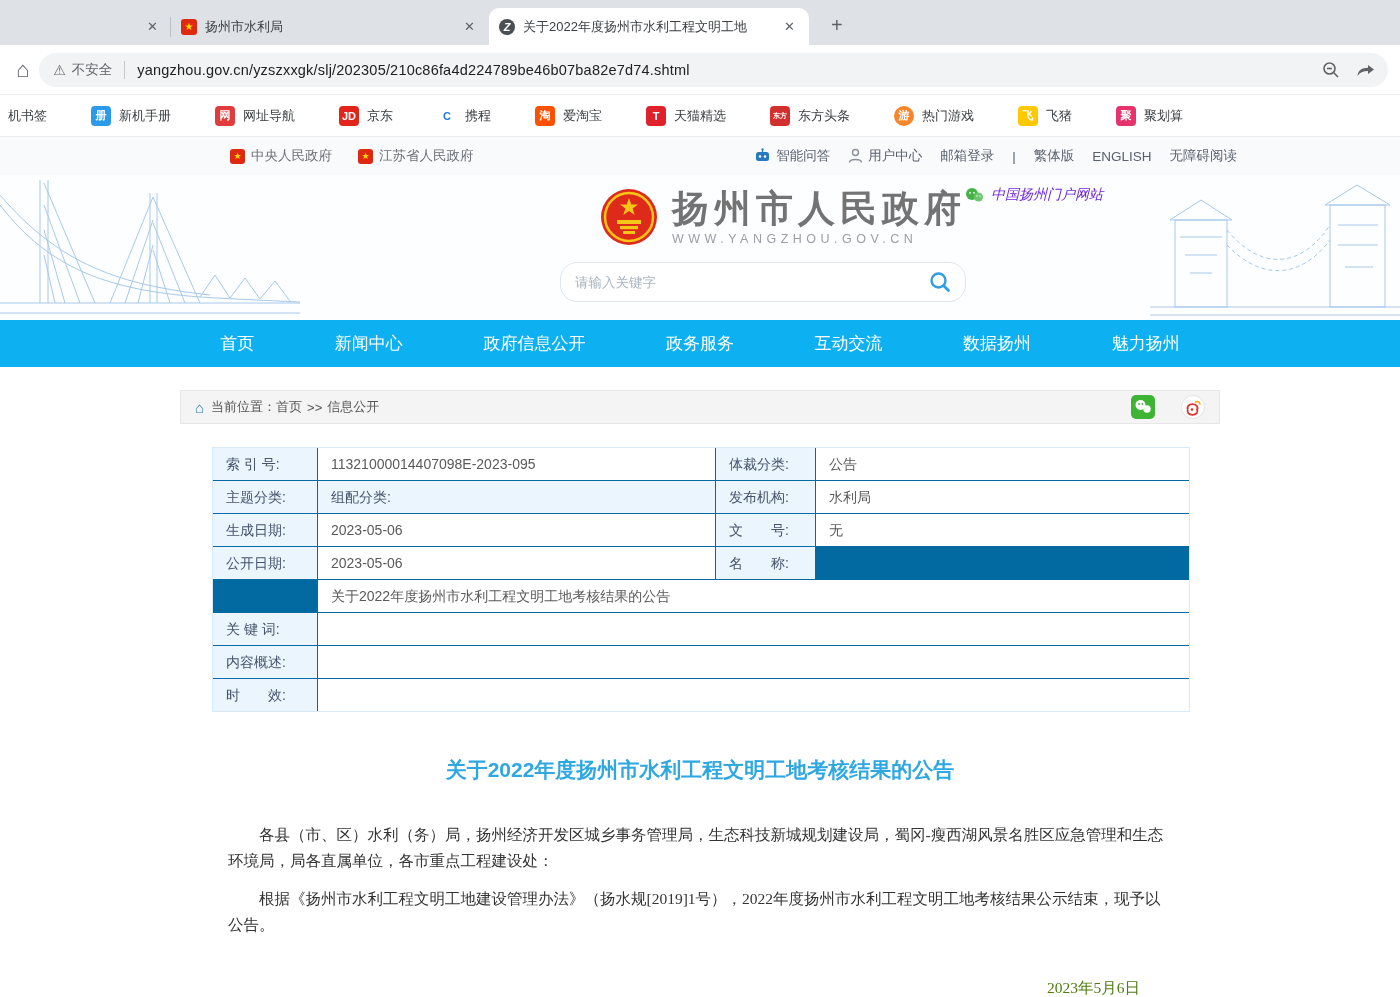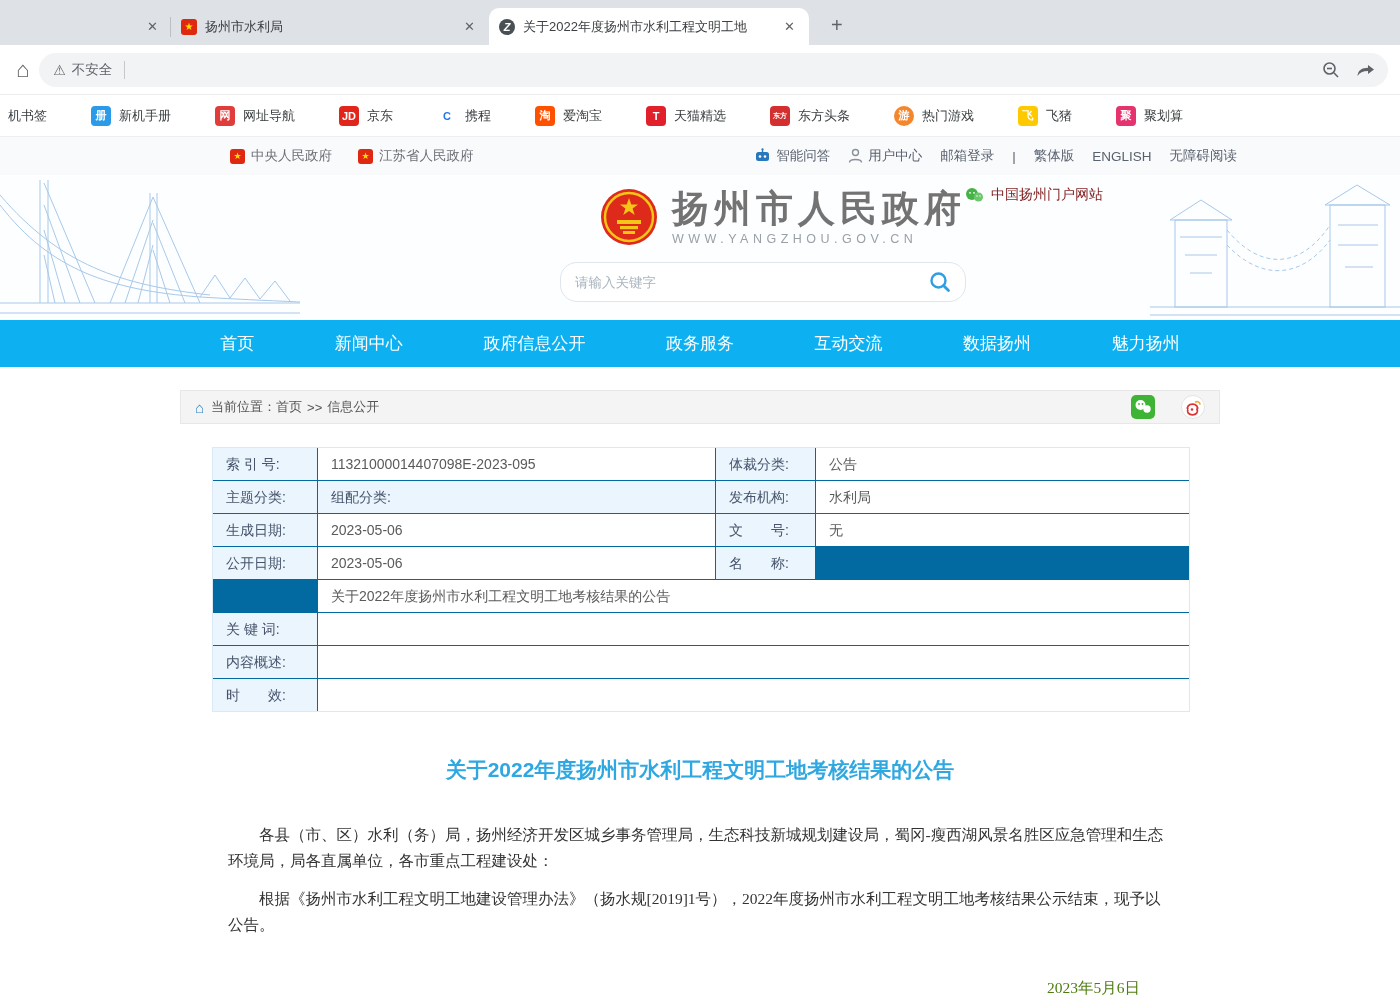--- a/index.html
+++ b/index.html
@@ -44,21 +44,21 @@
   .gov-mini { width:15px; height:15px; border-radius:3px; background:#de2910; color:#ffde00; font-size:9px; line-height:15px; text-align:center; }
   .util-item { cursor:pointer; display:flex; align-items:center; gap:5px; color:#5a6270; }
 
   
   .banner { height:145px; background:#fdfeff; position:relative; }
   .banner svg.art { position:absolute; top:0; }
   .logo-group { position:absolute; left:600px; top:13px; display:flex; align-items:center; }
   .emblem-big { width:58px; height:58px; margin-right:14px; }
   .site-title { color:#737373; font-size:37px; font-weight:bold; letter-spacing:5px; line-height:40px; font-family:"Liberation Serif", serif; }
   .site-url { color:#9aa0a6; font-size:12.5px; letter-spacing:4.5px; margin-top:3px; }
-  .portal { position:absolute; left:965px; top:11px; display:flex; align-items:center; gap:7px; color:#7f1d1d; font-size:14px; }
+  .portal { position:absolute; left:965px; top:11px; display:flex; align-items:center; gap:7px; color:#6d28d9; font-size:14px;font-style:italic; }
   .searchbox { position:absolute; left:560px; top:87px; width:406px; height:40px; border:1px solid #dfe6ee; border-radius:17px; background:#fff; display:flex; align-items:center; padding:0 14px; }
   .searchbox input { border:none; outline:none; flex:1; font-size:13.5px; color:#333; background:transparent; font-family:"Liberation Sans",sans-serif; }
   .searchbox input::placeholder { color:#a9b4bf; }
 
   
   .nav { height:47px; background:#0db1f1; display:flex; align-items:center; }
   .nav-inner { width:1040px; margin:0 auto; display:flex; justify-content:space-around; }
   .nav-item { color:#fff; font-size:17px; cursor:pointer; padding:4px 6px; white-space:nowrap; }
 
   
@@ -101,20 +101,21 @@
   </div>
   <div class="newtab">+</div>
 </div>
 
 <div class="toolbar">
   <span class="home-glyph">⌂</span>
   <div class="omnibox">
     <span class="warn-icon">⚠</span>
     <span class="sec-text">不安全</span>
     <span class="omni-div"></span>
+    <span class="url-text">yangzhou.gov.cn/yzszxxgk/slj/202305/210c86fa4d224789be46b07ba82e7d74.shtml</span>
     <span class="omni-icons">
       <svg class="zoomout" width="18" height="18" viewBox="0 0 18 18">
           <circle cx="7.5" cy="7.5" r="5.5" fill="none" stroke="#5f6368" stroke-width="1.6"></circle>
           <line x1="11.8" y1="11.8" x2="16" y2="16" stroke="#5f6368" stroke-width="1.6"></line>
           <line x1="5" y1="7.5" x2="10" y2="7.5" stroke="#5f6368" stroke-width="1.6"></line>
         </svg>
       <svg width="20" height="18" viewBox="0 0 20 18">
           <path d="M12 4 L18 8.5 L12 13 V10 C7 10 3.5 11.5 1.5 15 C2 9 6 7 12 6.8 Z" fill="#5f6368"></path>
         </svg>
     </span>

